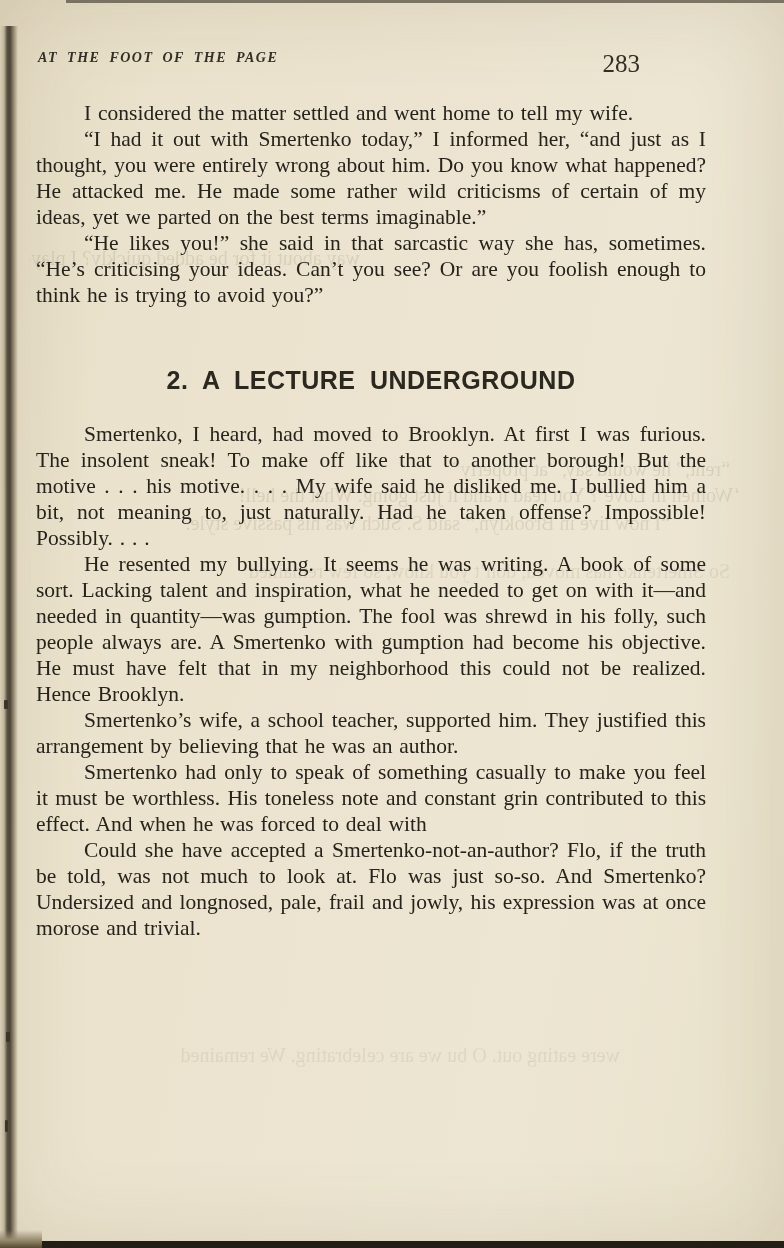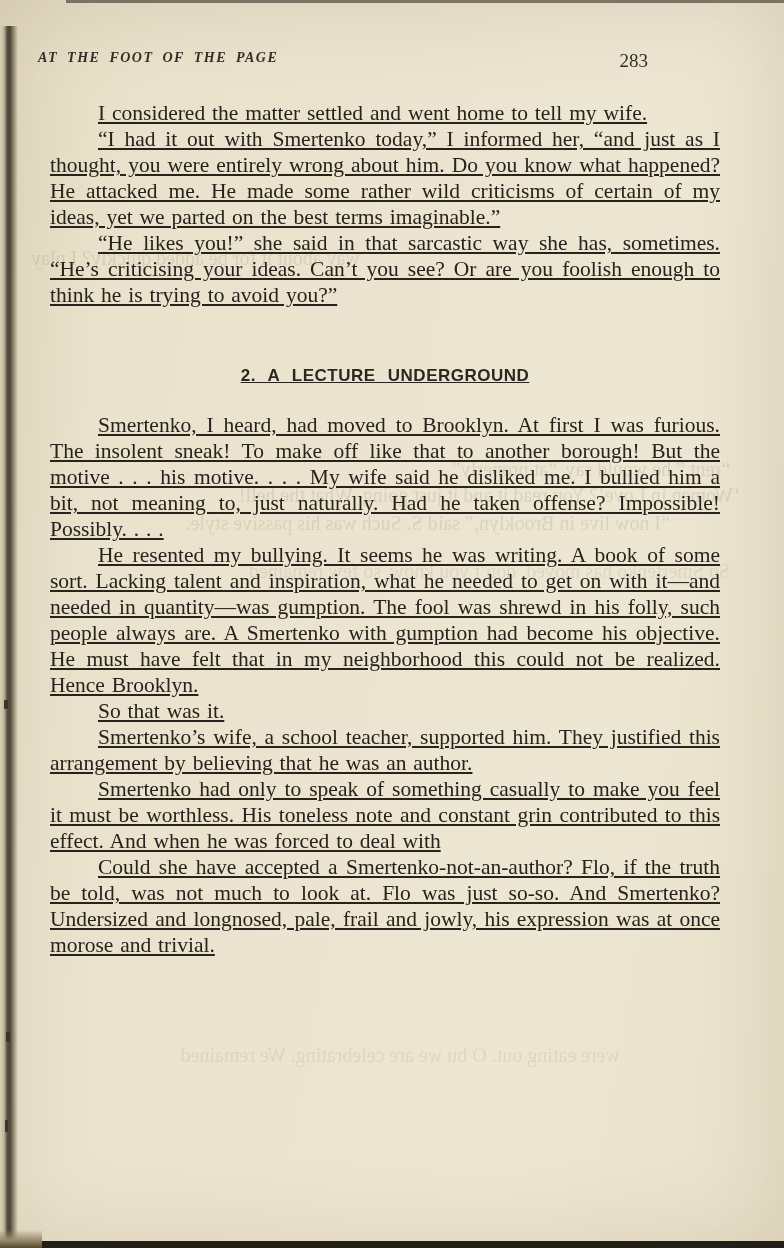--- a/index.html
+++ b/index.html
@@ -44,44 +44,44 @@
   
   .running-header {
     position: absolute; top: 50px; left: 38px; width: 668px; height: 26px;
   }
   .running-title {
     position: absolute; left: 0; width: 600px; text-align: left;
     font-style: italic; font-weight: bold; font-size: 14px;
     letter-spacing: 1.5px; word-spacing: 4px; color: #332f26;
   }
   .page-number {
-    position: absolute; right: 58px; top: 0;
-    font-size: 19px; color: #332f26;
+    position: absolute; right: 66px; top: 0;
+    font-size: 25px; color: #332f26;
   }
 
   
   .text-block {
-    position: absolute; left: 50px; top: 100px; width: 670px; text-decoration: underline;
+    position: absolute; left: 36px; top: 100px; width: 670px;
   }
   .text-block p {
     margin: 0;
     font-size: 21.5px;
     line-height: 26px;
     text-align: justify;
     text-indent: 48px;
     word-spacing: 1.5px;
   }
   .section-heading {
     margin: 0;
     padding-top: 58px;
     padding-bottom: 26px;
     text-align: center;
     font-family: "Liberation Sans", sans-serif;
     font-weight: 700;
-    font-size: 17px;
+    font-size: 25px;
     letter-spacing: 0.5px;
     word-spacing: 7px;
     color: #2b281f;
   }
 
   
   .ghost {
     position: absolute;
     transform: scaleX(-1);
     color: #6c6049;
@@ -126,19 +126,18 @@
 
   <div class="text-block">
     <p>I considered the matter settled and went home to tell my wife.</p>
     <p>“I had it out with Smertenko today,” I informed her, “and just as I thought, you were entirely wrong about him. Do you know what happened? He attacked me. He made some rather wild criticisms of certain of my ideas, yet we parted on the best terms imaginable.”</p>
     <p>“He likes you!” she said in that sarcastic way she has, sometimes. “He’s criticising your ideas. Can’t you see? Or are you foolish enough to think he is trying to avoid you?”</p>
 
     <h2 class="section-heading">2. A LECTURE UNDERGROUND</h2>
 
     <p>Smertenko, I heard, had moved to Brooklyn. At first I was furious. The insolent sneak! To make off like that to another borough! But the motive . . . his motive. . . . My wife said he disliked me. I bullied him a bit, not meaning to, just naturally. Had he taken offense? Impossible! Possibly. . . .</p>
     <p>He resented my bullying. It seems he was writing. A book of some sort. Lacking talent and inspiration, what he needed to get on with it—and needed in quantity—was gumption. The fool was shrewd in his folly, such people always are. A Smertenko with gumption had become his objective. He must have felt that in my neighborhood this could not be realized. Hence Brooklyn.</p>
-    <p>So that was it.</p>
     <p>Smertenko’s wife, a school teacher, supported him. They justified this arrangement by believing that he was an author.</p>
     <p>Smertenko had only to speak of something casually to make you feel it must be worthless. His toneless note and constant grin contributed to this effect. And when he was forced to deal with</p>
     <p>Could she have accepted a Smertenko-not-an-author? Flo, if the truth be told, was not much to look at. Flo was just so-so. And Smertenko? Undersized and longnosed, pale, frail and jowly, his expression was at once morose and trivial.</p>
   </div>
 
 </div>
 
 </body></html>

